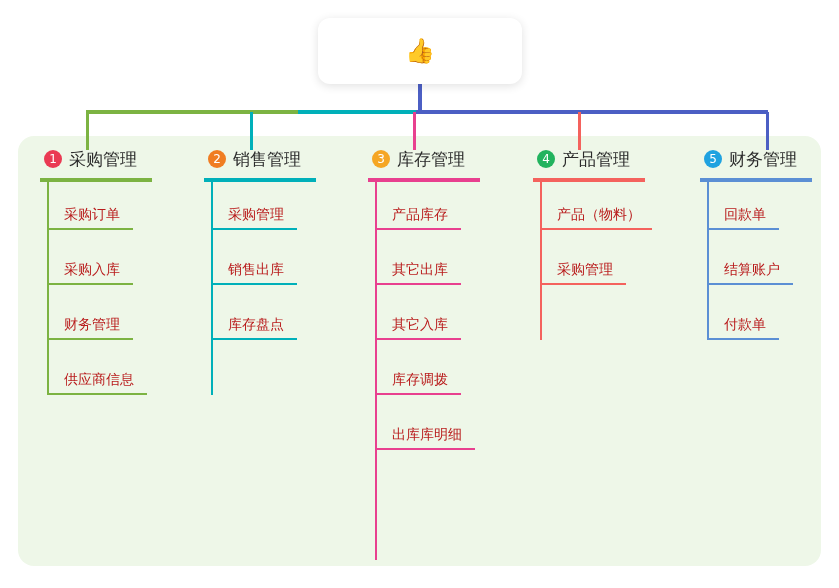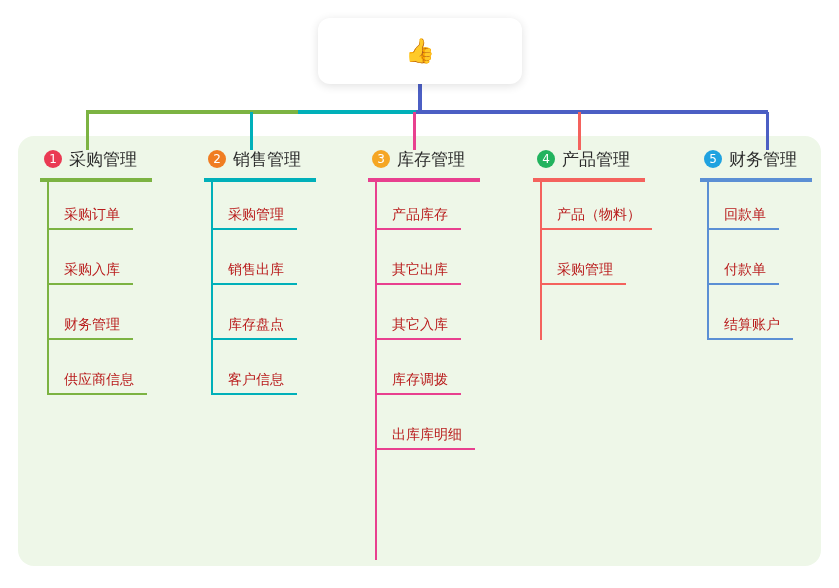--- a/index.html
+++ b/index.html
@@ -199,24 +199,20 @@
           <div class="leaf-rule" style="width: 86px; background: rgb(0, 176, 185);"></div>
         </div>
         <div class="leaf">
           <span class="leaf-label">销售出库</span>
           <div class="leaf-rule" style="width: 86px; background: rgb(0, 176, 185);"></div>
         </div>
         <div class="leaf">
           <span class="leaf-label">库存盘点</span>
           <div class="leaf-rule" style="width: 86px; background: rgb(0, 176, 185);"></div>
         </div>
-        <div class="leaf">
-          <span class="leaf-label">客户信息</span>
-          <div class="leaf-rule" style="width: 86px; background: rgb(0, 176, 185);"></div>
-        </div>
       </div>
     </div>
     <div class="column" style="left: 368px; top: 146px;">
       <div class="col-header">
         <span class="col-badge" style="background: rgb(245, 166, 35);">3</span>
         <span class="col-title">库存管理</span>
       </div>
       <div class="col-underline" style="width: 112px; background: rgb(232, 64, 143);"></div>
       <div class="col-body" style="height: 385px;">
         <div class="col-spine" style="height: 378px; background: rgb(232, 64, 143);"></div>
@@ -266,22 +262,22 @@
         <span class="col-title">财务管理</span>
       </div>
       <div class="col-underline" style="width: 112px; background: rgb(91, 143, 212);"></div>
       <div class="col-body" style="height: 165px;">
         <div class="col-spine" style="height: 158px; background: rgb(91, 143, 212);"></div>
         <div class="leaf">
           <span class="leaf-label">回款单</span>
           <div class="leaf-rule" style="width: 72px; background: rgb(91, 143, 212);"></div>
         </div>
         <div class="leaf">
+          <span class="leaf-label">结算账户</span>
+          <div class="leaf-rule" style="width: 86px; background: rgb(91, 143, 212);"></div>
+        </div>
+        <div class="leaf">
           <span class="leaf-label">付款单</span>
           <div class="leaf-rule" style="width: 72px; background: rgb(91, 143, 212);"></div>
         </div>
-        <div class="leaf">
-          <span class="leaf-label">结算账户</span>
-          <div class="leaf-rule" style="width: 86px; background: rgb(91, 143, 212);"></div>
-        </div>
       </div>
     </div>
   </div>
 
 </body></html>

